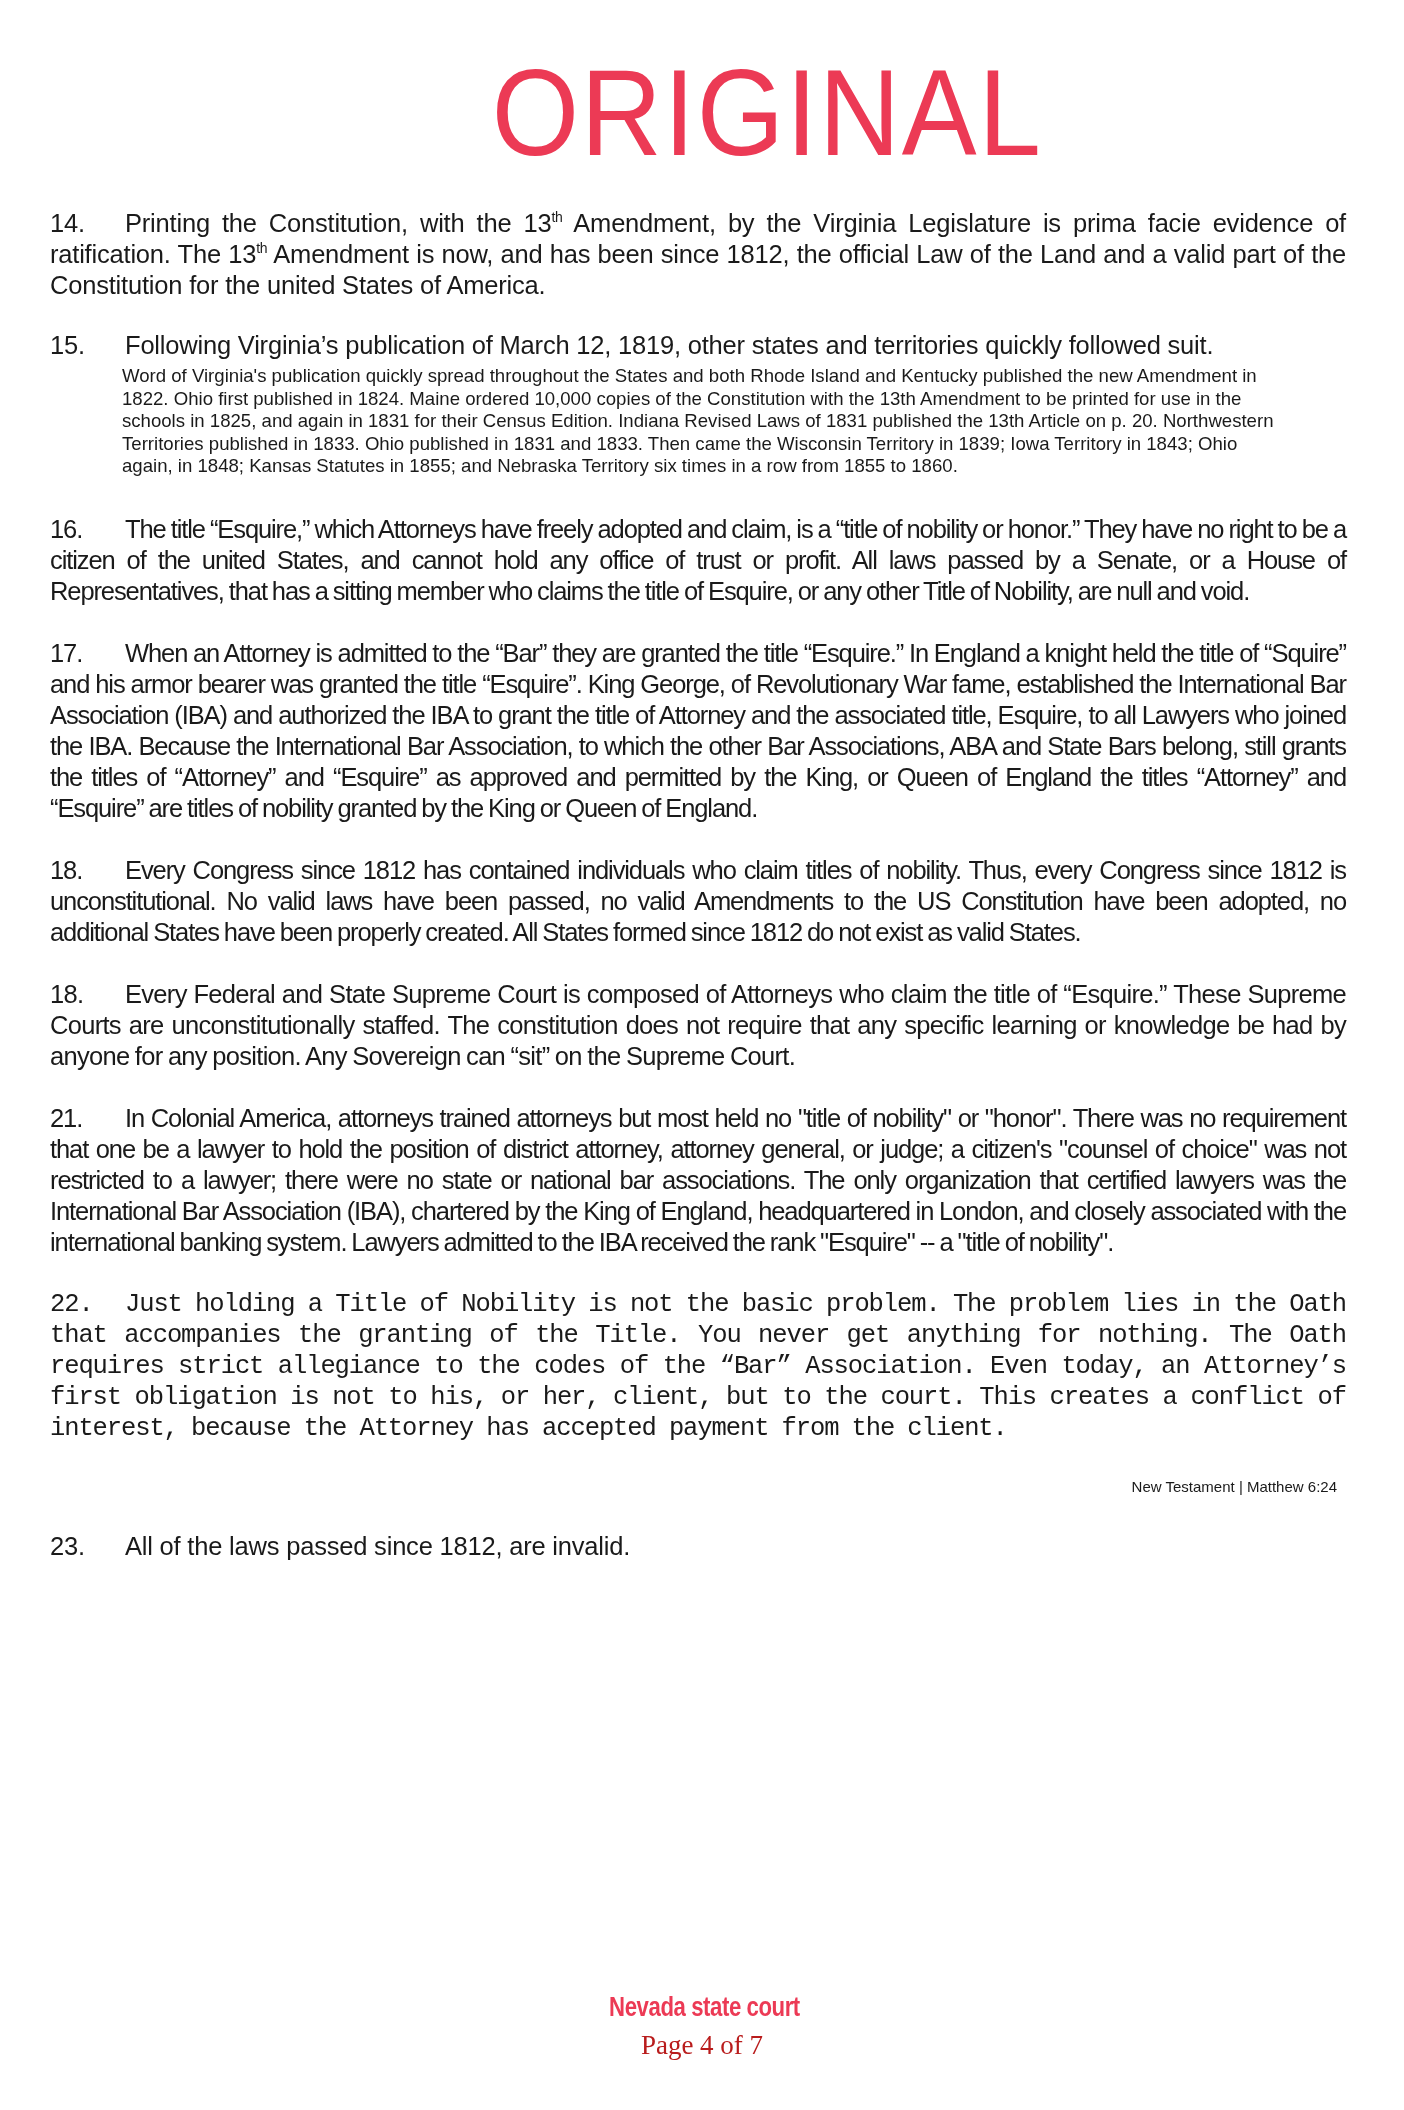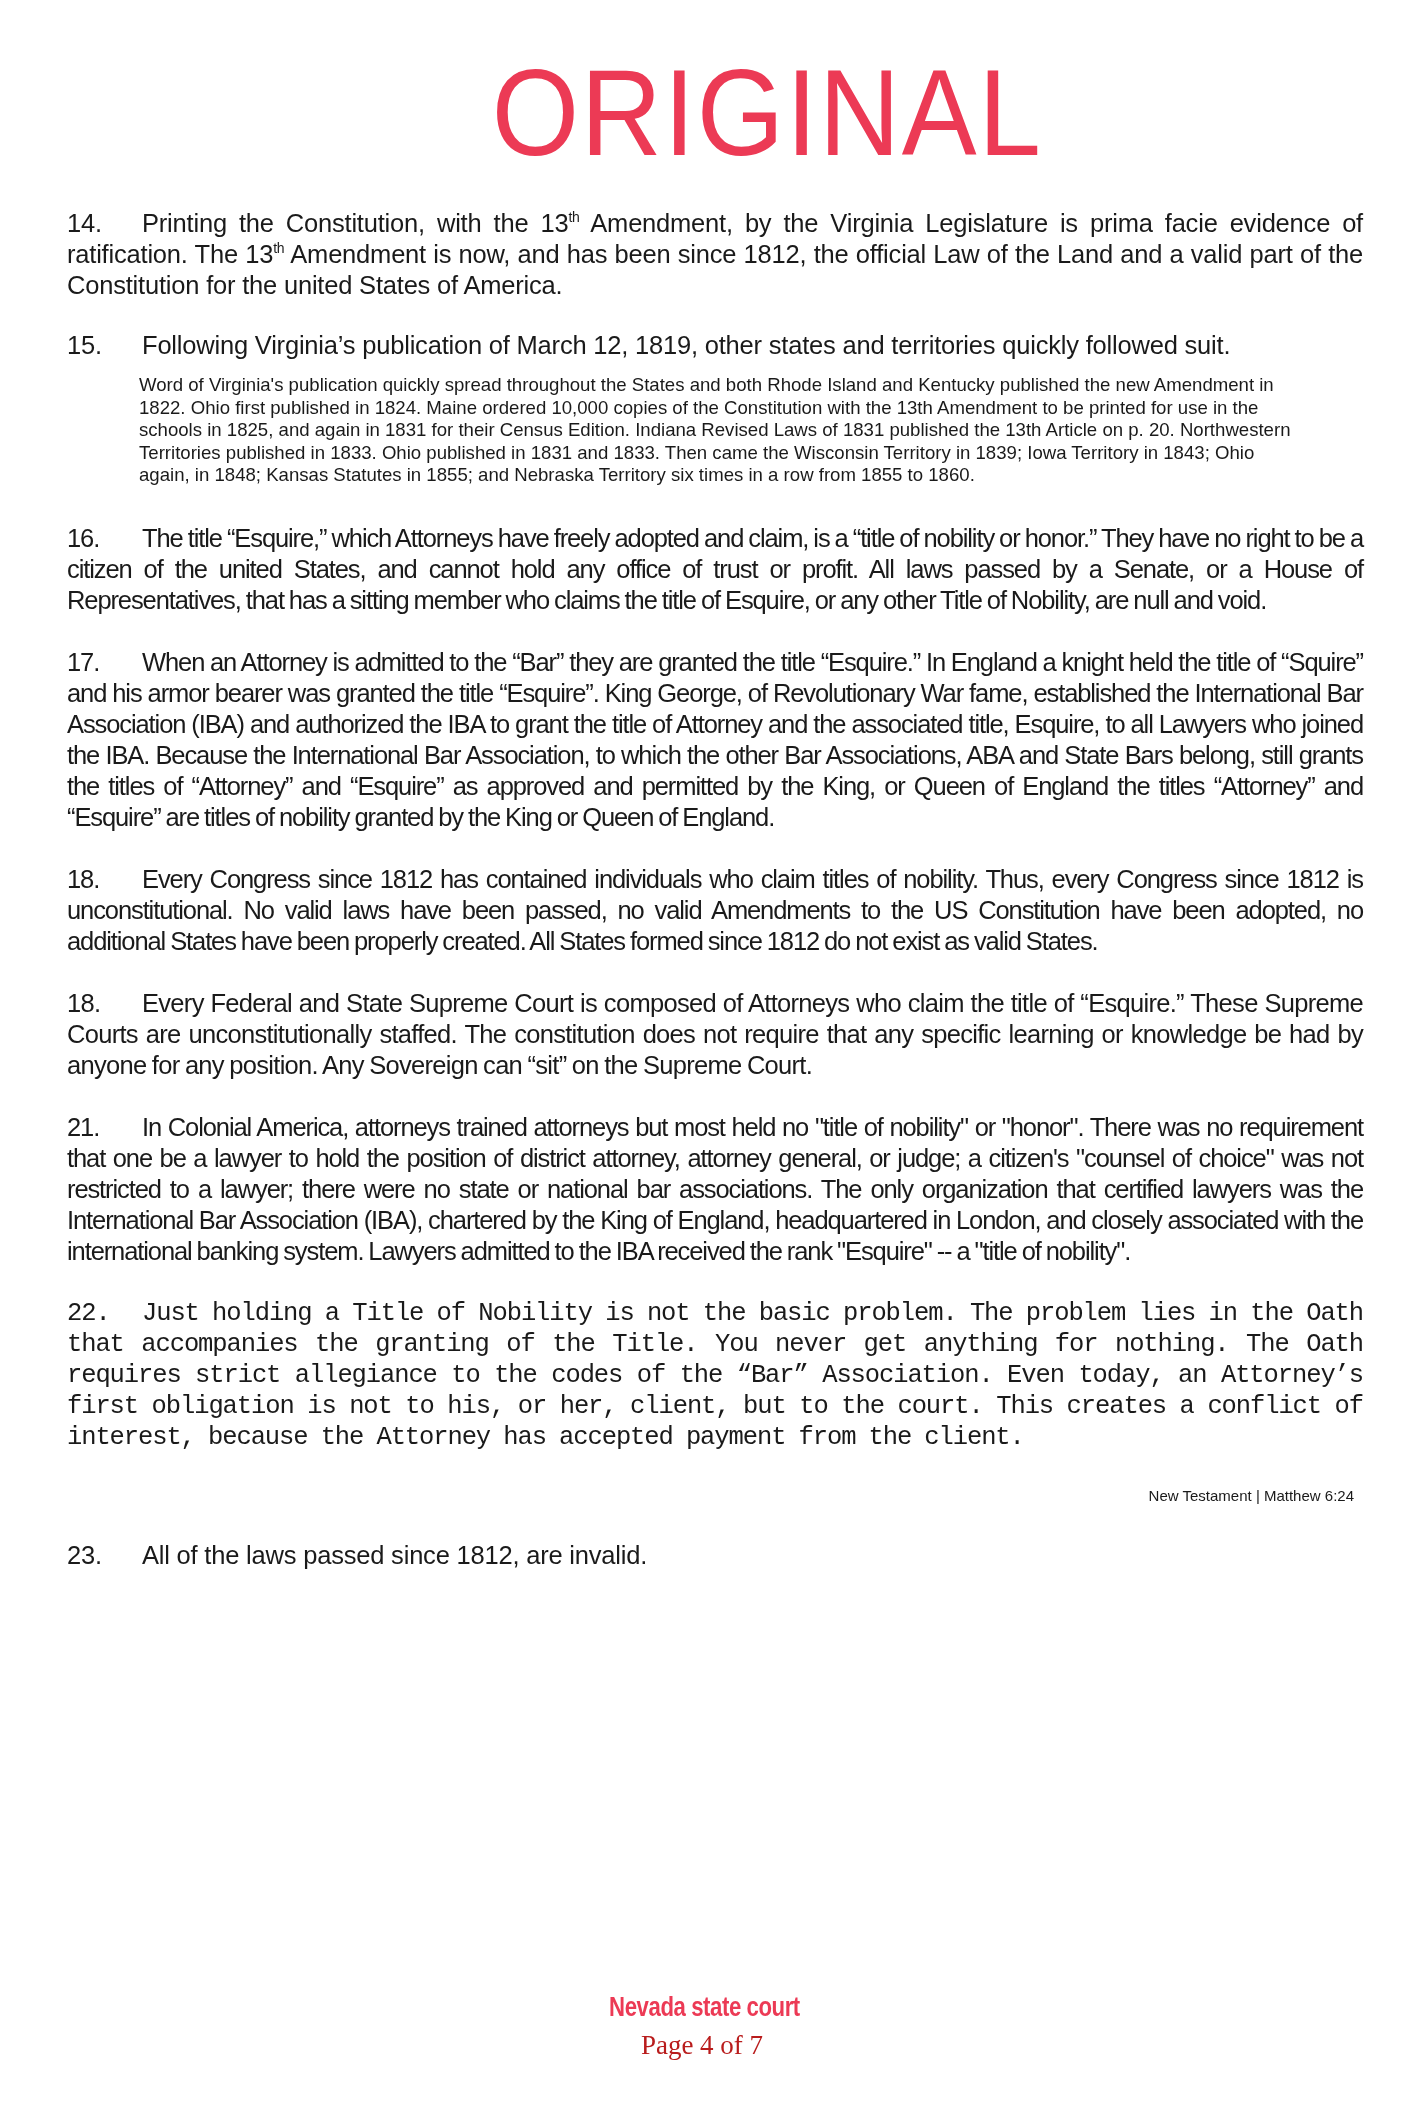--- a/index.html
+++ b/index.html
@@ -6,21 +6,21 @@
   body {
     width: 1404px; height: 2110px; position: relative; overflow: hidden;
     font-family: "Liberation Sans", sans-serif; color: #1a1a1a;
   }
   .stamp {
     position: absolute; top: 52px; left: 0; width: 1404px; text-align: center;
     font-family: "Liberation Sans", sans-serif; font-size: 122px; line-height: 1;
     color: #ec3a55; letter-spacing: 2px; transform: scaleX(0.92); transform-origin: 770px 0;
     padding-left: 130px; box-sizing: border-box;
   }
-  .content { position: absolute; left: 67px; top: 208px; width: 1296px; }
+  .content { position: absolute; left: 50px; top: 208px; width: 1296px; }
   .para {
     font-size: 25.5px; line-height: 31px; text-align: justify; margin: 0 0 31px 0;
     letter-spacing: -0.2px;
   }
   .para .num { display: inline-block; width: 75px; }
   .para.condensed { letter-spacing: -1.1px; word-spacing: -1px; }
   sup { font-size: 14px; line-height: 0; vertical-align: 10px; }
   .quote {
     margin: -10px 0 46px 72px; width: 1155px; font-size: 18.6px; line-height: 22.5px;
     text-align: left;
@@ -41,21 +41,21 @@
 <body>
 
 <div class="stamp">ORIGINAL</div>
 
 <div class="content">
 
   <p class="para" style="margin-bottom:29px;">
     <span class="num">14.</span><span>Printing the Constitution, with the 13</span><sup>th</sup><span> Amendment, by the Virginia Legislature is prima facie evidence of ratification. The 13</span><sup>th</sup><span> Amendment is now, and has been since 1812, the official Law of the Land and a valid part of the Constitution for the united States of America.</span>
   </p>
 
-  <p class="para" style="margin-bottom:13px;">
+  <p class="para" style="margin-bottom:4px;">
     <span class="num">15.</span><span>Following Virginia’s publication of March 12, 1819, other states and territories quickly followed suit.</span>
   </p>
   <div class="quote" style="margin-top:0;margin-bottom:36px;">Word of Virginia's publication quickly spread throughout the States and both Rhode Island and Kentucky published the new Amendment in 1822. Ohio first published in 1824. Maine ordered 10,000 copies of the Constitution with the 13th Amendment to be printed for use in the schools in 1825, and again in 1831 for their Census Edition. Indiana Revised Laws of 1831 published the 13th Article on p. 20. Northwestern Territories published in 1833. Ohio published in 1831 and 1833. Then came the Wisconsin Territory in 1839; Iowa Territory in 1843; Ohio again, in 1848; Kansas Statutes in 1855; and Nebraska Territory six times in a row from 1855 to 1860.</div>
 
   <p class="para condensed">
     <span class="num">16.</span><span>The title “Esquire,” which Attorneys have freely adopted and claim, is a “title of nobility or honor.”  They have no right to be a citizen of the united States, and cannot hold any office of trust or profit.  All laws passed by a Senate, or a House of Representatives, that has a sitting member who claims the title of Esquire, or any other Title of Nobility, are null and void.</span>
   </p>
 
   <p class="para condensed">
     <span class="num">17.</span><span>When an Attorney is admitted to the “Bar” they are granted the title “Esquire.”  In England a knight held the title of “Squire” and his armor bearer was granted the title “Esquire”.  King George, of Revolutionary War fame, established the International Bar Association (IBA) and authorized the IBA to grant the title of Attorney and the associated title, Esquire, to all Lawyers who joined the IBA.  Because the International Bar Association, to which the other Bar Associations, ABA and State Bars belong, still grants the titles of “Attorney” and “Esquire” as approved and permitted by the King, or Queen of England the titles “Attorney” and “Esquire” are titles of nobility granted by the King or Queen of England.</span>

